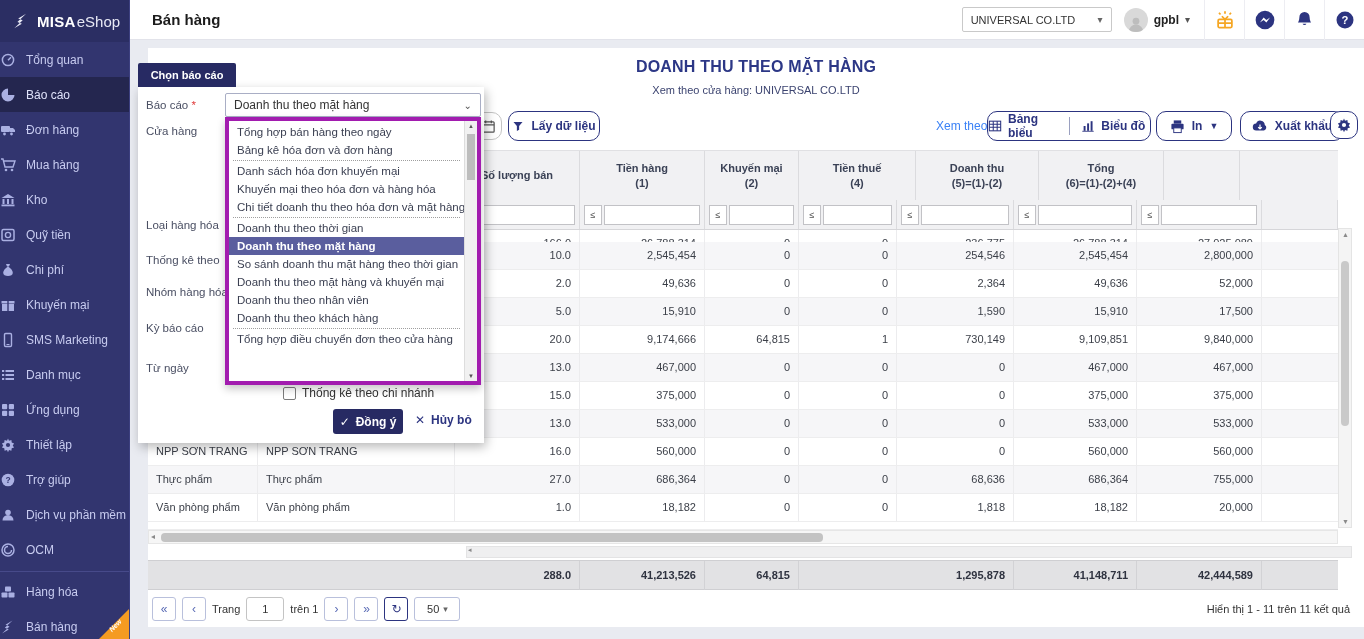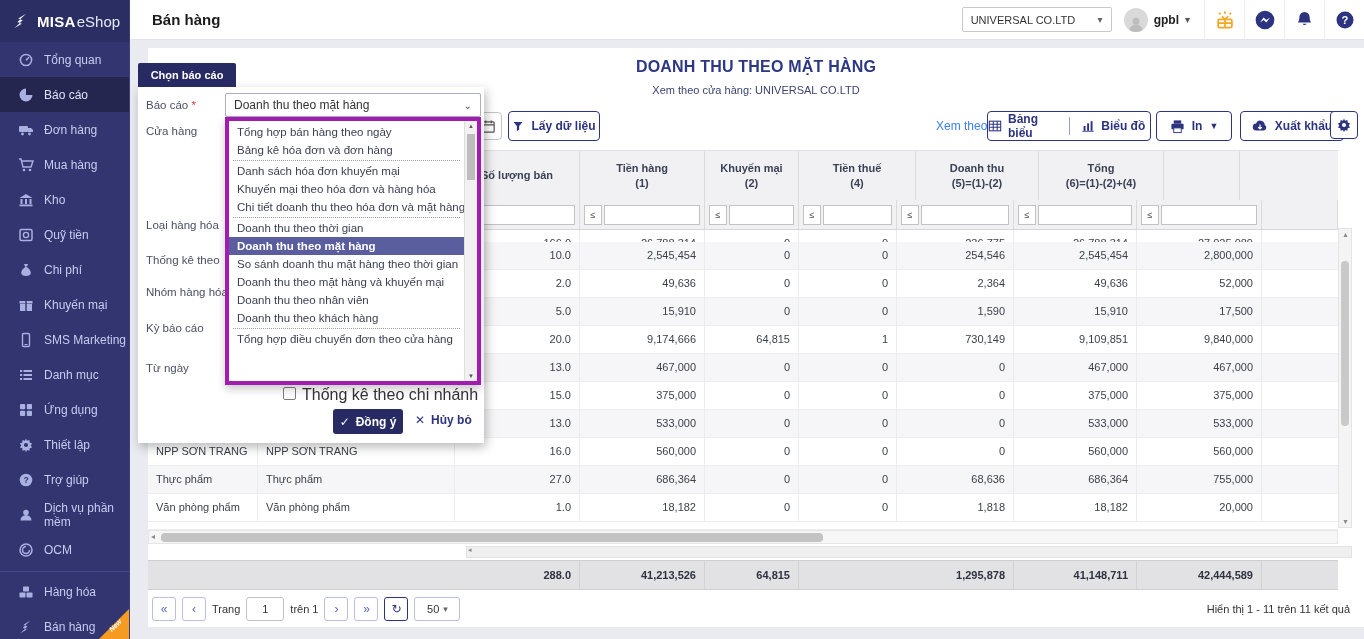--- a/index.html
+++ b/index.html
@@ -6,21 +6,21 @@
   html,body { width:1364px; height:639px; overflow:hidden;
     font-family:"Liberation Sans","DejaVu Sans",sans-serif; font-size:12px; color:#3b3f48; }
   svg { display:block; }
 
   
   #sidebar { position:absolute; left:0; top:0; width:130px; height:639px;
     background:#32356f; overflow:hidden; z-index:5; border-right:1px solid #3d4080;}
   #logo { height:42px; display:flex; align-items:center; padding-left:12px; gap:7px; background:#2b2e63;}
   #logo .misa { color:#fff; font-weight:bold; font-size:15px; letter-spacing:.3px;}
   #logo .eshop { color:#e8e9f5; font-weight:300; font-size:15px; margin-left:-6px;}
-  .side-item { height:35px; display:flex; align-items:center; gap:10px; padding-left:18px;
+  .side-item { height:35px; display:flex; align-items:center; gap:10px; padding-left:0;
     color:#c8ccf0; font-size:12px; cursor:pointer; }
   .side-item .ic { width:16px; height:16px; color:#aab0e2; flex:0 0 16px;}
   .side-item.active { background:#24264f; color:#dfe2fa;}
   #side-sep { border-top:1px solid #474a8a; margin:4px 0 2px; }
   #new-ribbon { position:absolute; right:0; bottom:0; width:0; height:0;
     border-left:30px solid transparent; border-bottom:30px solid #f59b22;}
   #new-ribbon span { position:absolute; left:-21px; top:13px; transform:rotate(-45deg);
     color:#fff; font-size:7px; font-weight:bold; font-style:italic;}
 
   
@@ -40,21 +40,21 @@
 
   
   #main-bg { position:absolute; left:130px; top:40px; right:0; bottom:0; background:#e9ebf1;}
   #card { position:absolute; left:148px; top:48px; width:1216px; height:579px; background:#fff;}
   #report-title { position:absolute; top:10px; left:0; right:0; text-align:center;
     color:#2c3786; font-size:16px; font-weight:bold; letter-spacing:.2px;}
   #report-subtitle { position:absolute; top:36px; left:0; right:0; text-align:center;
     color:#3c4470; font-size:11px;}
 
   
-  .tbtn { position:absolute; height:30px; border:1px solid #2c3480; border-radius:4px;
+  .tbtn { position:absolute; height:30px; border:1px solid #2c3480; border-radius:10px;
     background:#fff; color:#2c3480; display:flex; align-items:center; justify-content:center;
     gap:7px; font-size:12px; font-weight:bold; cursor:pointer;}
   #btn-calendar { left:326px; top:64px; width:28px; height:28px; border-color:#c4c4c4; color:#555;}
   #btn-getdata { left:360px; top:63px; width:92px;}
   #viewby-label { position:absolute; left:788px; top:71px; font-size:12px; color:#3b82f6; font-weight:normal;}
   #grp-view { left:839px; top:63px; width:164px; padding:0;}
   #grp-view .half { flex:1; display:flex; align-items:center; justify-content:center; gap:6px; height:100%;}
   #grp-view .sep { width:1px; height:18px; background:#9aa0c0;}
   #btn-print { left:1008px; top:63px; width:76px;}
   #btn-export { left:1092px; top:63px; width:104px;}
@@ -133,21 +133,21 @@
   .dd-div { border-top:1px dotted #9e9e9e; margin:1px 4px;}
   #dd-sb { position:absolute; right:0; top:0; bottom:0; width:13px; background:#f1f1f1; border-left:1px solid #ddd;}
   #dd-sb .up { position:absolute; top:2px; left:3px; font-size:6px; color:#555;}
   #dd-sb .dn { position:absolute; bottom:2px; left:3px; font-size:6px; color:#555;}
   #dd-sb .thumb { position:absolute; top:13px; left:2px; width:8px; height:46px; background:#bdbdbd;}
   .date-box { position:absolute; height:22px; border:1px solid #b9b9c4; border-radius:2px; background:#fff;
     display:flex; align-items:center; padding:0 4px 0 6px; font-size:11.5px; color:#333; gap:4px;}
   .date-box .cal { margin-left:auto; color:#666;}
   #cbx { position:absolute; left:145px; top:300px; width:13px; height:13px; border:1px solid #7c7c7c;
     border-radius:2px; background:#fff; cursor:pointer;}
-  #cbx-label { position:absolute; left:164px; top:299px; font-size:16px; color:#333;}
+  #cbx-label { position:absolute; left:164px; top:299px; font-size:12px; color:#333;}
   #btn-ok { position:absolute; left:195px; top:322px; width:70px; height:25px; background:#272a63;
     color:#fff; font-size:12px; font-weight:bold; border-radius:3px; display:flex; align-items:center;
     justify-content:center; gap:6px; cursor:pointer;}
   #btn-cancel { position:absolute; left:277px; top:326px; color:#2c3480; font-size:12px; font-weight:bold;
     display:flex; align-items:center; gap:6px; cursor:pointer;}
 </style>
 </head>
 <body>
 
 <div id="sidebar">

